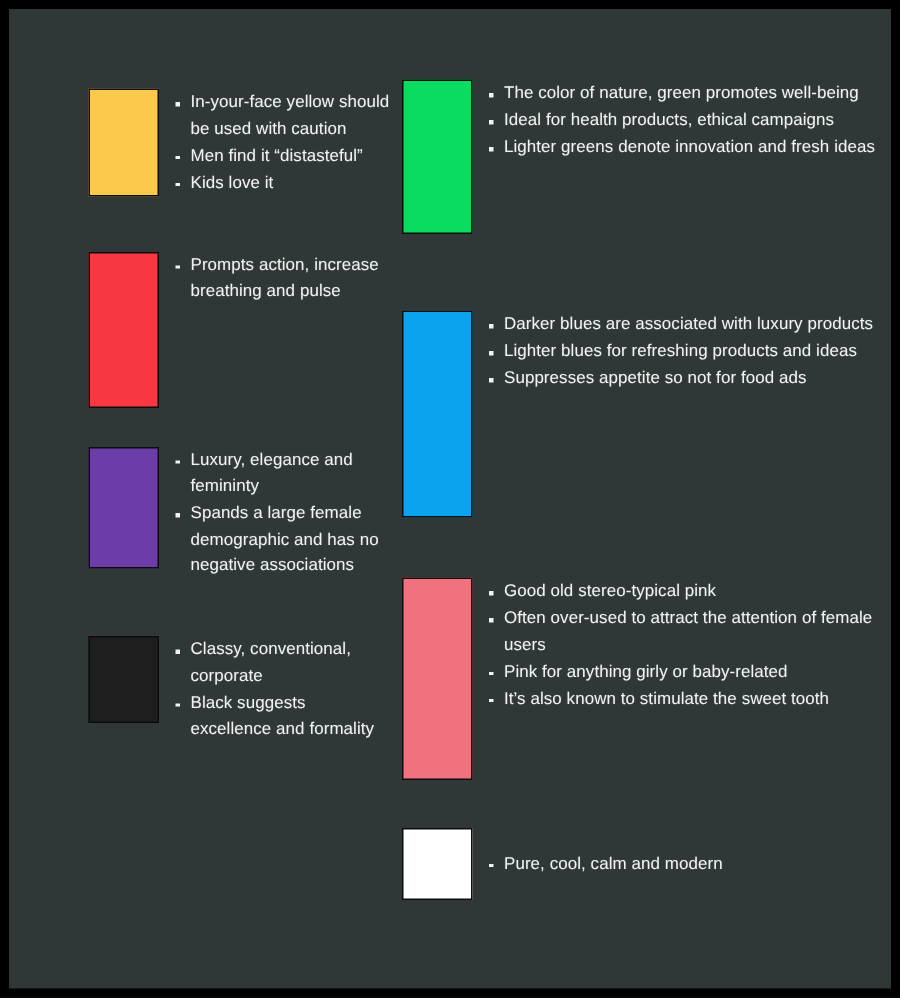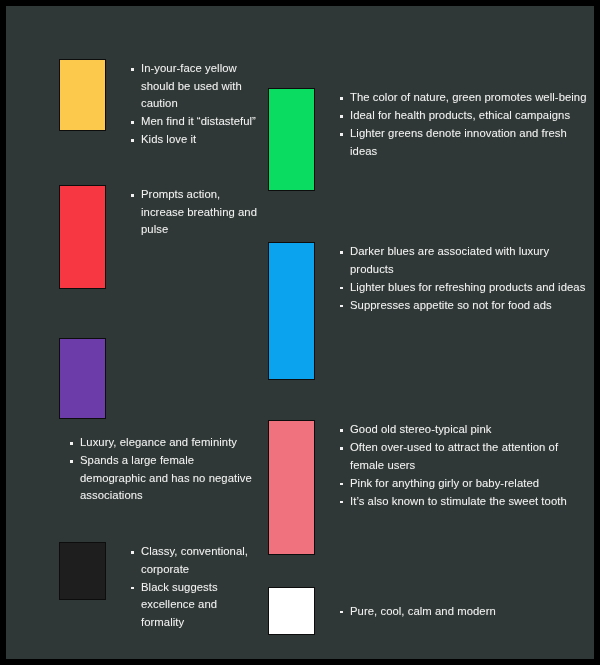--- a/index.html
+++ b/index.html
@@ -46,28 +46,27 @@
     box-sizing: border-box;
   }
   .column-left {
     width: 254px;
     padding-left: 53px;
     padding-top: 53px;
   }
   .column-right {
     width: 334px;
     padding-left: 8px;
-    padding-top: 82px;
+    padding-top: 47px;
   }
 
   .entry {
     display: flex;
     flex-direction: row;
     align-items: flex-start;
-    gap: 14px;
   }
 
   .swatch {
     flex: 0 0 auto;
     box-sizing: border-box;
     border: 1px solid #0D0D0D;
   }
 
   .notes {
     flex: 1 1 auto;
@@ -118,21 +117,21 @@
             </div>
           </div>
           <div class="entry" style="margin-top: 36px;">
             <div class="swatch" style="background: rgb(247, 56, 67); width: 47px; height: 104px; border-color: rgb(13, 13, 13);"></div>
             <div class="notes">
               <ul class="bullets">
                 <li>Prompts action, increase breathing and pulse</li>
               </ul>
             </div>
           </div>
-          <div class="entry" style="margin-top: 49px; flex-direction: column;">
+          <div class="entry" style="margin-top: 26px;">
             <div class="swatch" style="background: rgb(108, 60, 168); width: 47px; height: 81px; border-color: rgb(13, 13, 13);"></div>
             <div class="notes">
               <ul class="bullets">
                 <li>Luxury, elegance and femininty</li>
                 <li>Spands a large female demographic and has no negative associations</li>
               </ul>
             </div>
           </div>
           <div class="entry" style="margin-top: 37px;">
             <div class="swatch" style="background: rgb(30, 30, 30); width: 47px; height: 58px; border-color: rgb(13, 13, 13);"></div>

